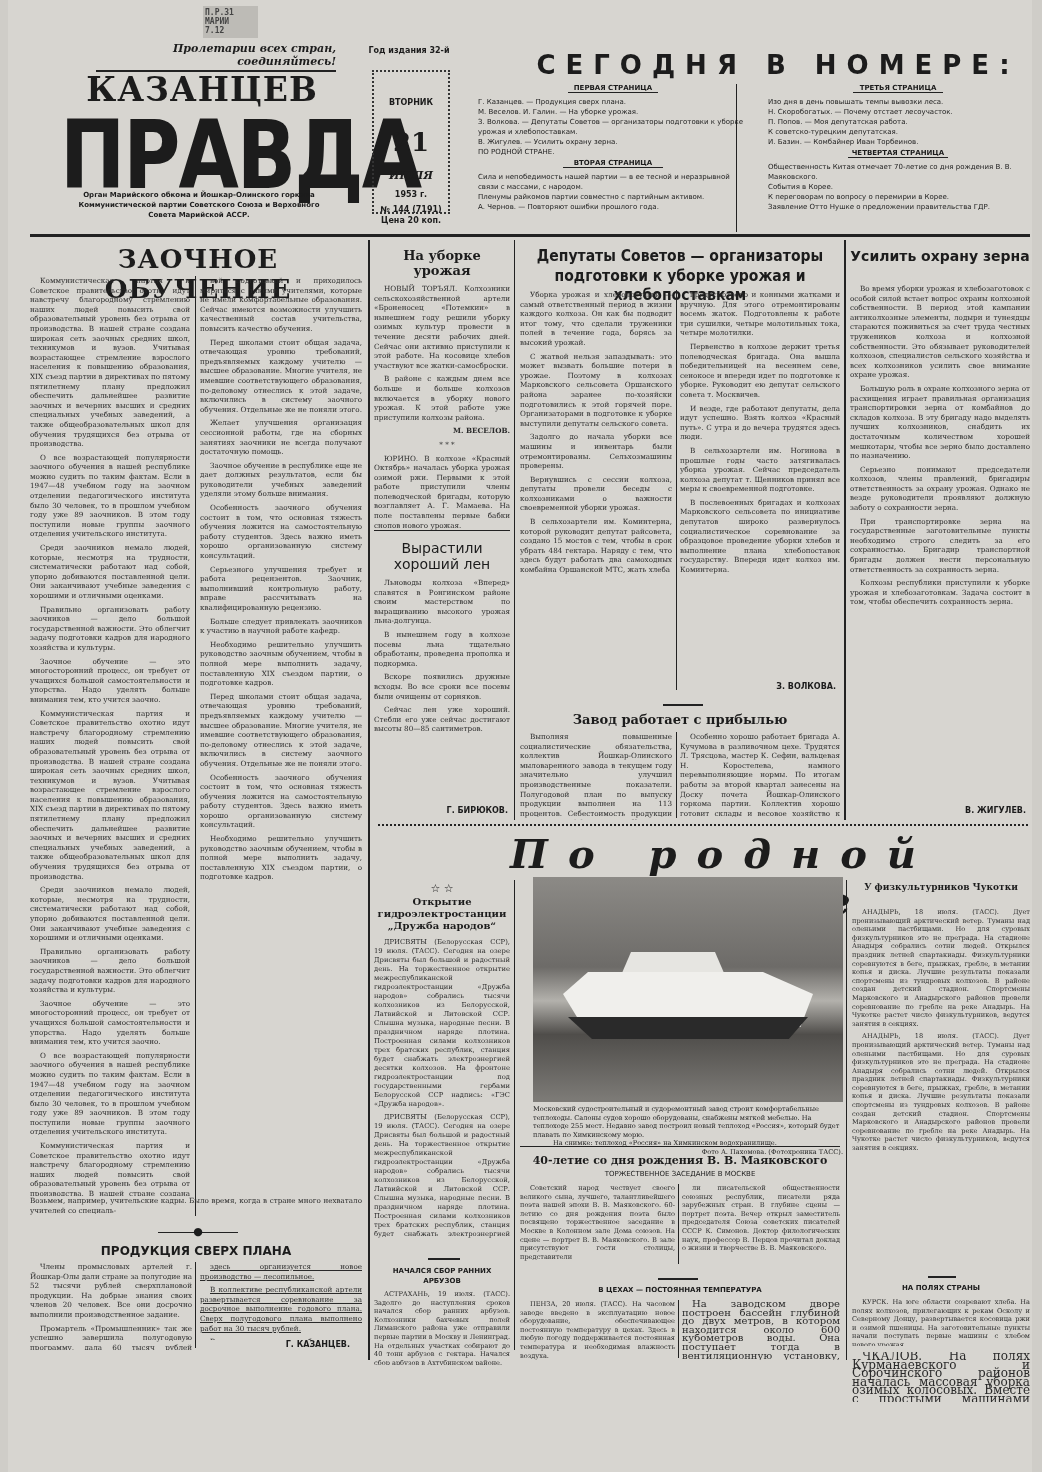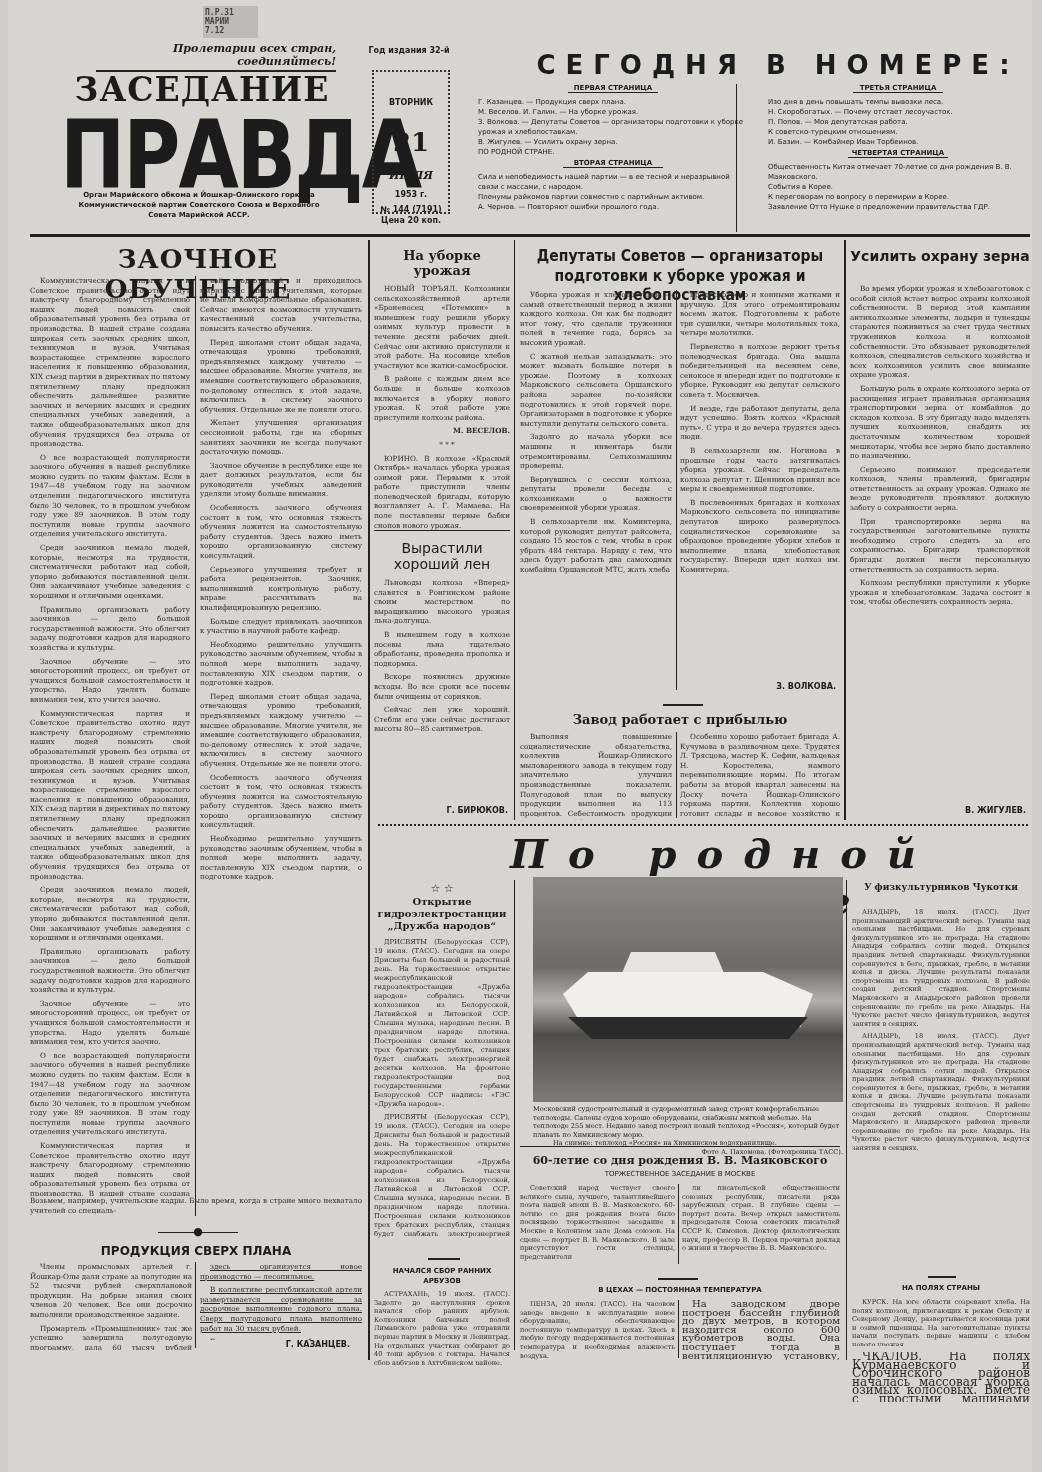--- a/index.html
+++ b/index.html
@@ -44,21 +44,21 @@
 <body>
 
 <div class="page">
 
   <div class="stamp">
     <div>П.Р.31</div>
     <div>МАРИИ</div>
     <div>7.12</div>
   </div>
   <div class="motto">Пролетарии всех стран, соединяйтесь!</div>
-  <div class="mast1">ЗАСЕДАНИЕ</div>
+  <div class="mast1">КАЗАНЦЕВ</div>
   <div class="mast2">ПРАВДА</div>
   <div class="organ">Орган Марийского обкома и Йошкар-Олинского горкома Коммунистической партии Советского Союза и Верховного Совета Марийской АССР.</div>
 
   <div class="year">Год издания 32-й</div>
   <div class="datebox">
     <div class="dow">ВТОРНИК</div>
     <div class="day">21</div>
     <div class="mon">ИЮЛЯ</div>
     <div class="yr">1953 г.</div>
     <div class="num">№ 144 (7191)</div>
@@ -77,21 +77,21 @@
     <div class="it">Сила и непобедимость нашей партии — в ее тесной и неразрывной связи с массами, с народом.</div>
     <div class="it">Пленумы райкомов партии совместно с партийным активом.</div>
     <div class="it">А. Чернов. — Повторяют ошибки прошлого года.</div>
   </div>
   <div class="vrule" style="left:728px;top:84px;width:1px;height:148px;"></div>
   <div class="toc toc-right" style="top:82px;">
     <div class="hd">ТРЕТЬЯ СТРАНИЦА</div>
     <div class="it">Изо дня в день повышать темпы вывозки леса.</div>
     <div class="it">Н. Скоробогатых. — Почему отстает лесоучасток.</div>
     <div class="it">П. Попов. — Моя депутатская работа.</div>
-    <div class="it">К советско-турецким отношениям.</div>
+    <div class="it">К советско-турецким депутатская.</div>
     <div class="it">И. Базин. — Комбайнер Иван Торбеинов.</div>
     <div class="hd" style="width:100px">ЧЕТВЕРТАЯ СТРАНИЦА</div>
     <div class="it">Общественность Китая отмечает 70-летие со дня рождения В. В. Маяковского.</div>
     <div class="it">События в Корее.</div>
     <div class="it">К переговорам по вопросу о перемирии в Корее.</div>
     <div class="it">Заявление Отто Нушке о предложении правительства ГДР.</div>
   </div>
 
   <div class="hrule" style="left:22px;top:234px;width:1000px;"></div>
 
@@ -227,21 +227,21 @@
     <div class="ship"></div>
     <div class="hull"></div>
   </div>
   <div class="caption">
     <div>Московский судостроительный и судоремонтный завод строит комфортабельные теплоходы. Салоны судов хорошо оборудованы, снабжены мягкой мебелью. На теплоходе 255 мест. Недавно завод построил новый теплоход «Россия», который будет плавать по Химкинскому морю.</div>
     <div style="text-indent:20px;">На снимке: теплоход «Россия» на Химкинском водохранилище.</div>
     <div style="text-align:right;">Фото А. Пахомова. (Фотохроника ТАСС).</div>
   </div>
   <div class="hrule" style="left:512px;top:1146px;width:320px;height:1px;"></div>
 
-  <div class="headline" style="left:512px;top:1154px;width:320px;font:bold 11px 'DejaVu Serif',serif;">60-летие со дня рождения В. В. Маяковского</div>
+  <div class="headline" style="left:512px;top:1154px;width:320px;font:bold 11px 'DejaVu Serif',serif;">40-летие со дня рождения В. В. Маяковского</div>
   <div class="headline" style="left:512px;top:1170px;width:320px;font:7px 'DejaVu Sans',sans-serif;">ТОРЖЕСТВЕННОЕ ЗАСЕДАНИЕ В МОСКВЕ</div>
   <div class="col" style="left:512px;top:1184px;width:155px;height:82px;font-size:6.6px;line-height:8.6px;">
     <p>Советский народ чествует своего великого сына, лучшего, талантливейшего поэта нашей эпохи В. В. Маяковского. 60-летию со дня рождения поэта было посвящено торжественное заседание в Москве в Колонном зале Дома союзов. На сцене — портрет В. В. Маяковского. В зале присутствуют гости столицы, представители</p>
   </div>
   <div class="vrule" style="left:670px;top:1184px;width:1px;height:80px;"></div>
   <div class="col" style="left:674px;top:1184px;width:158px;height:82px;font-size:6.6px;line-height:8.6px;">
     <p>ли писательской общественности союзных республик, писатели ряда зарубежных стран. В глубине сцены — портрет поэта. Вечер открыл заместитель председателя Союза советских писателей СССР К. Симонов. Доктор филологических наук, профессор В. Перцов прочитал доклад о жизни и творчестве В. В. Маяковского.</p>
   </div>
   <div class="orn" style="left:650px;top:1278px;width:40px;height:2px;"></div>
   <div class="headline" style="left:512px;top:1286px;width:320px;font:bold 7px 'DejaVu Sans',sans-serif;">В ЦЕХАХ — ПОСТОЯННАЯ ТЕМПЕРАТУРА</div>

